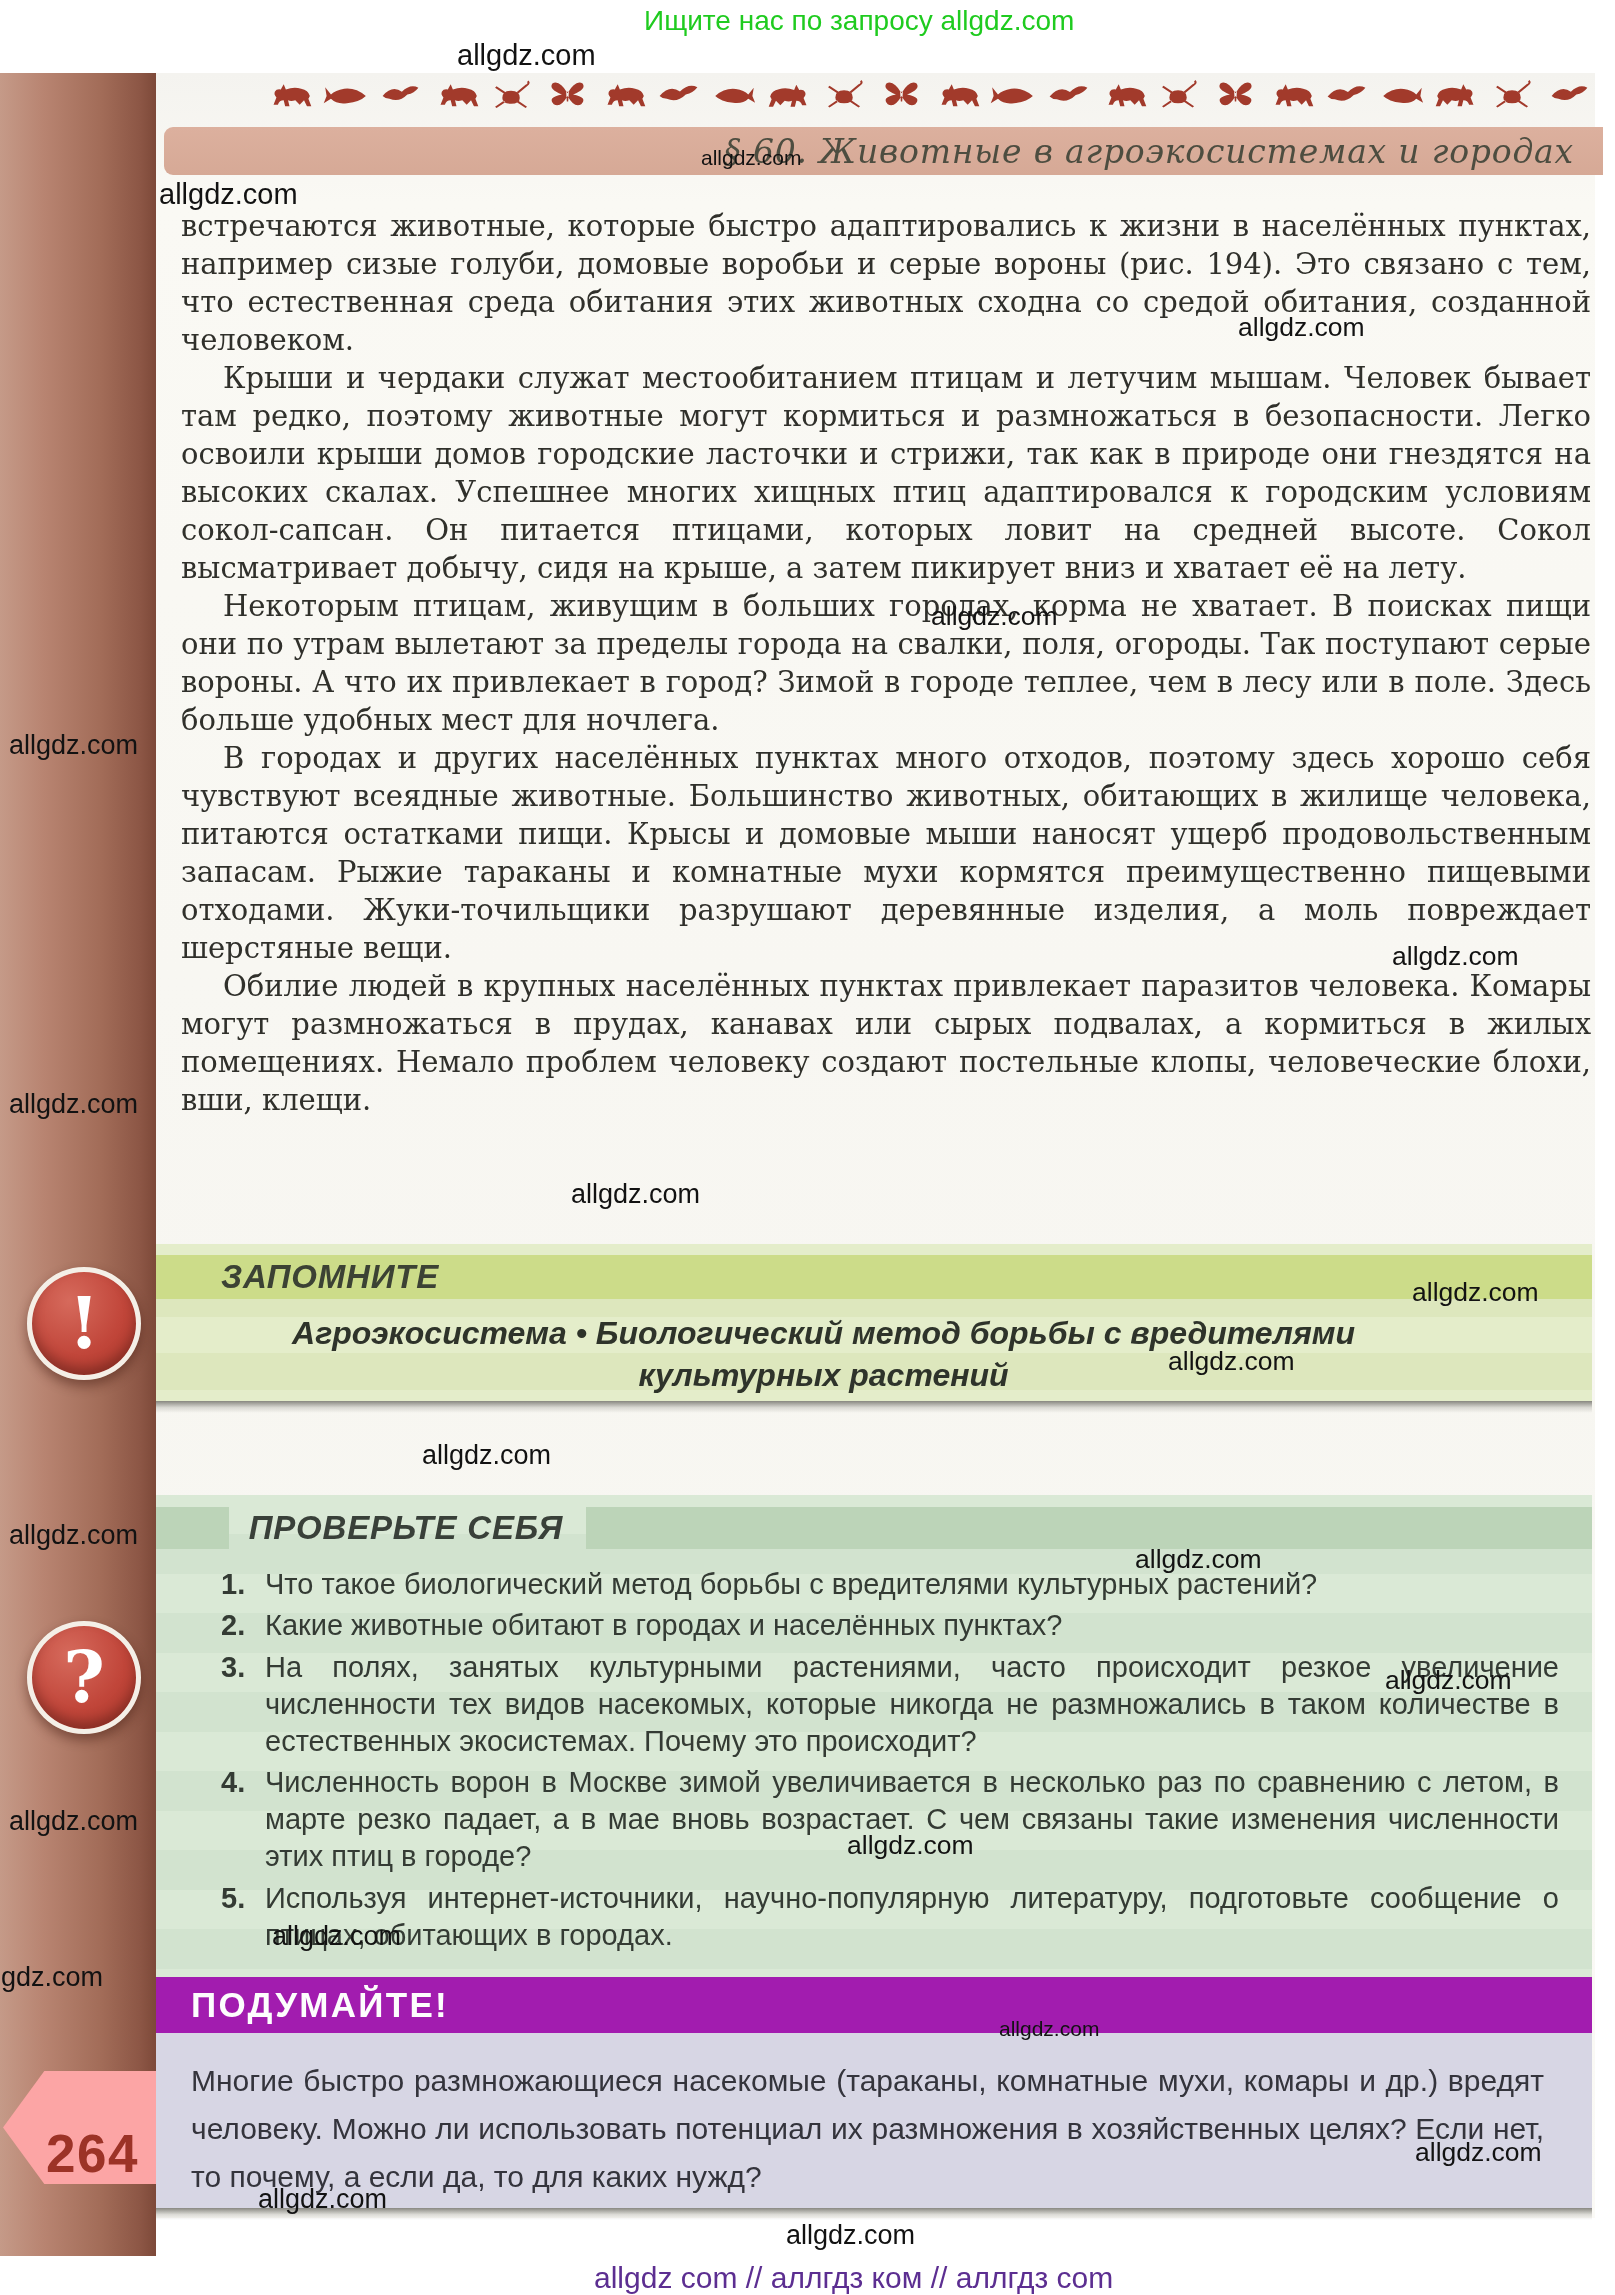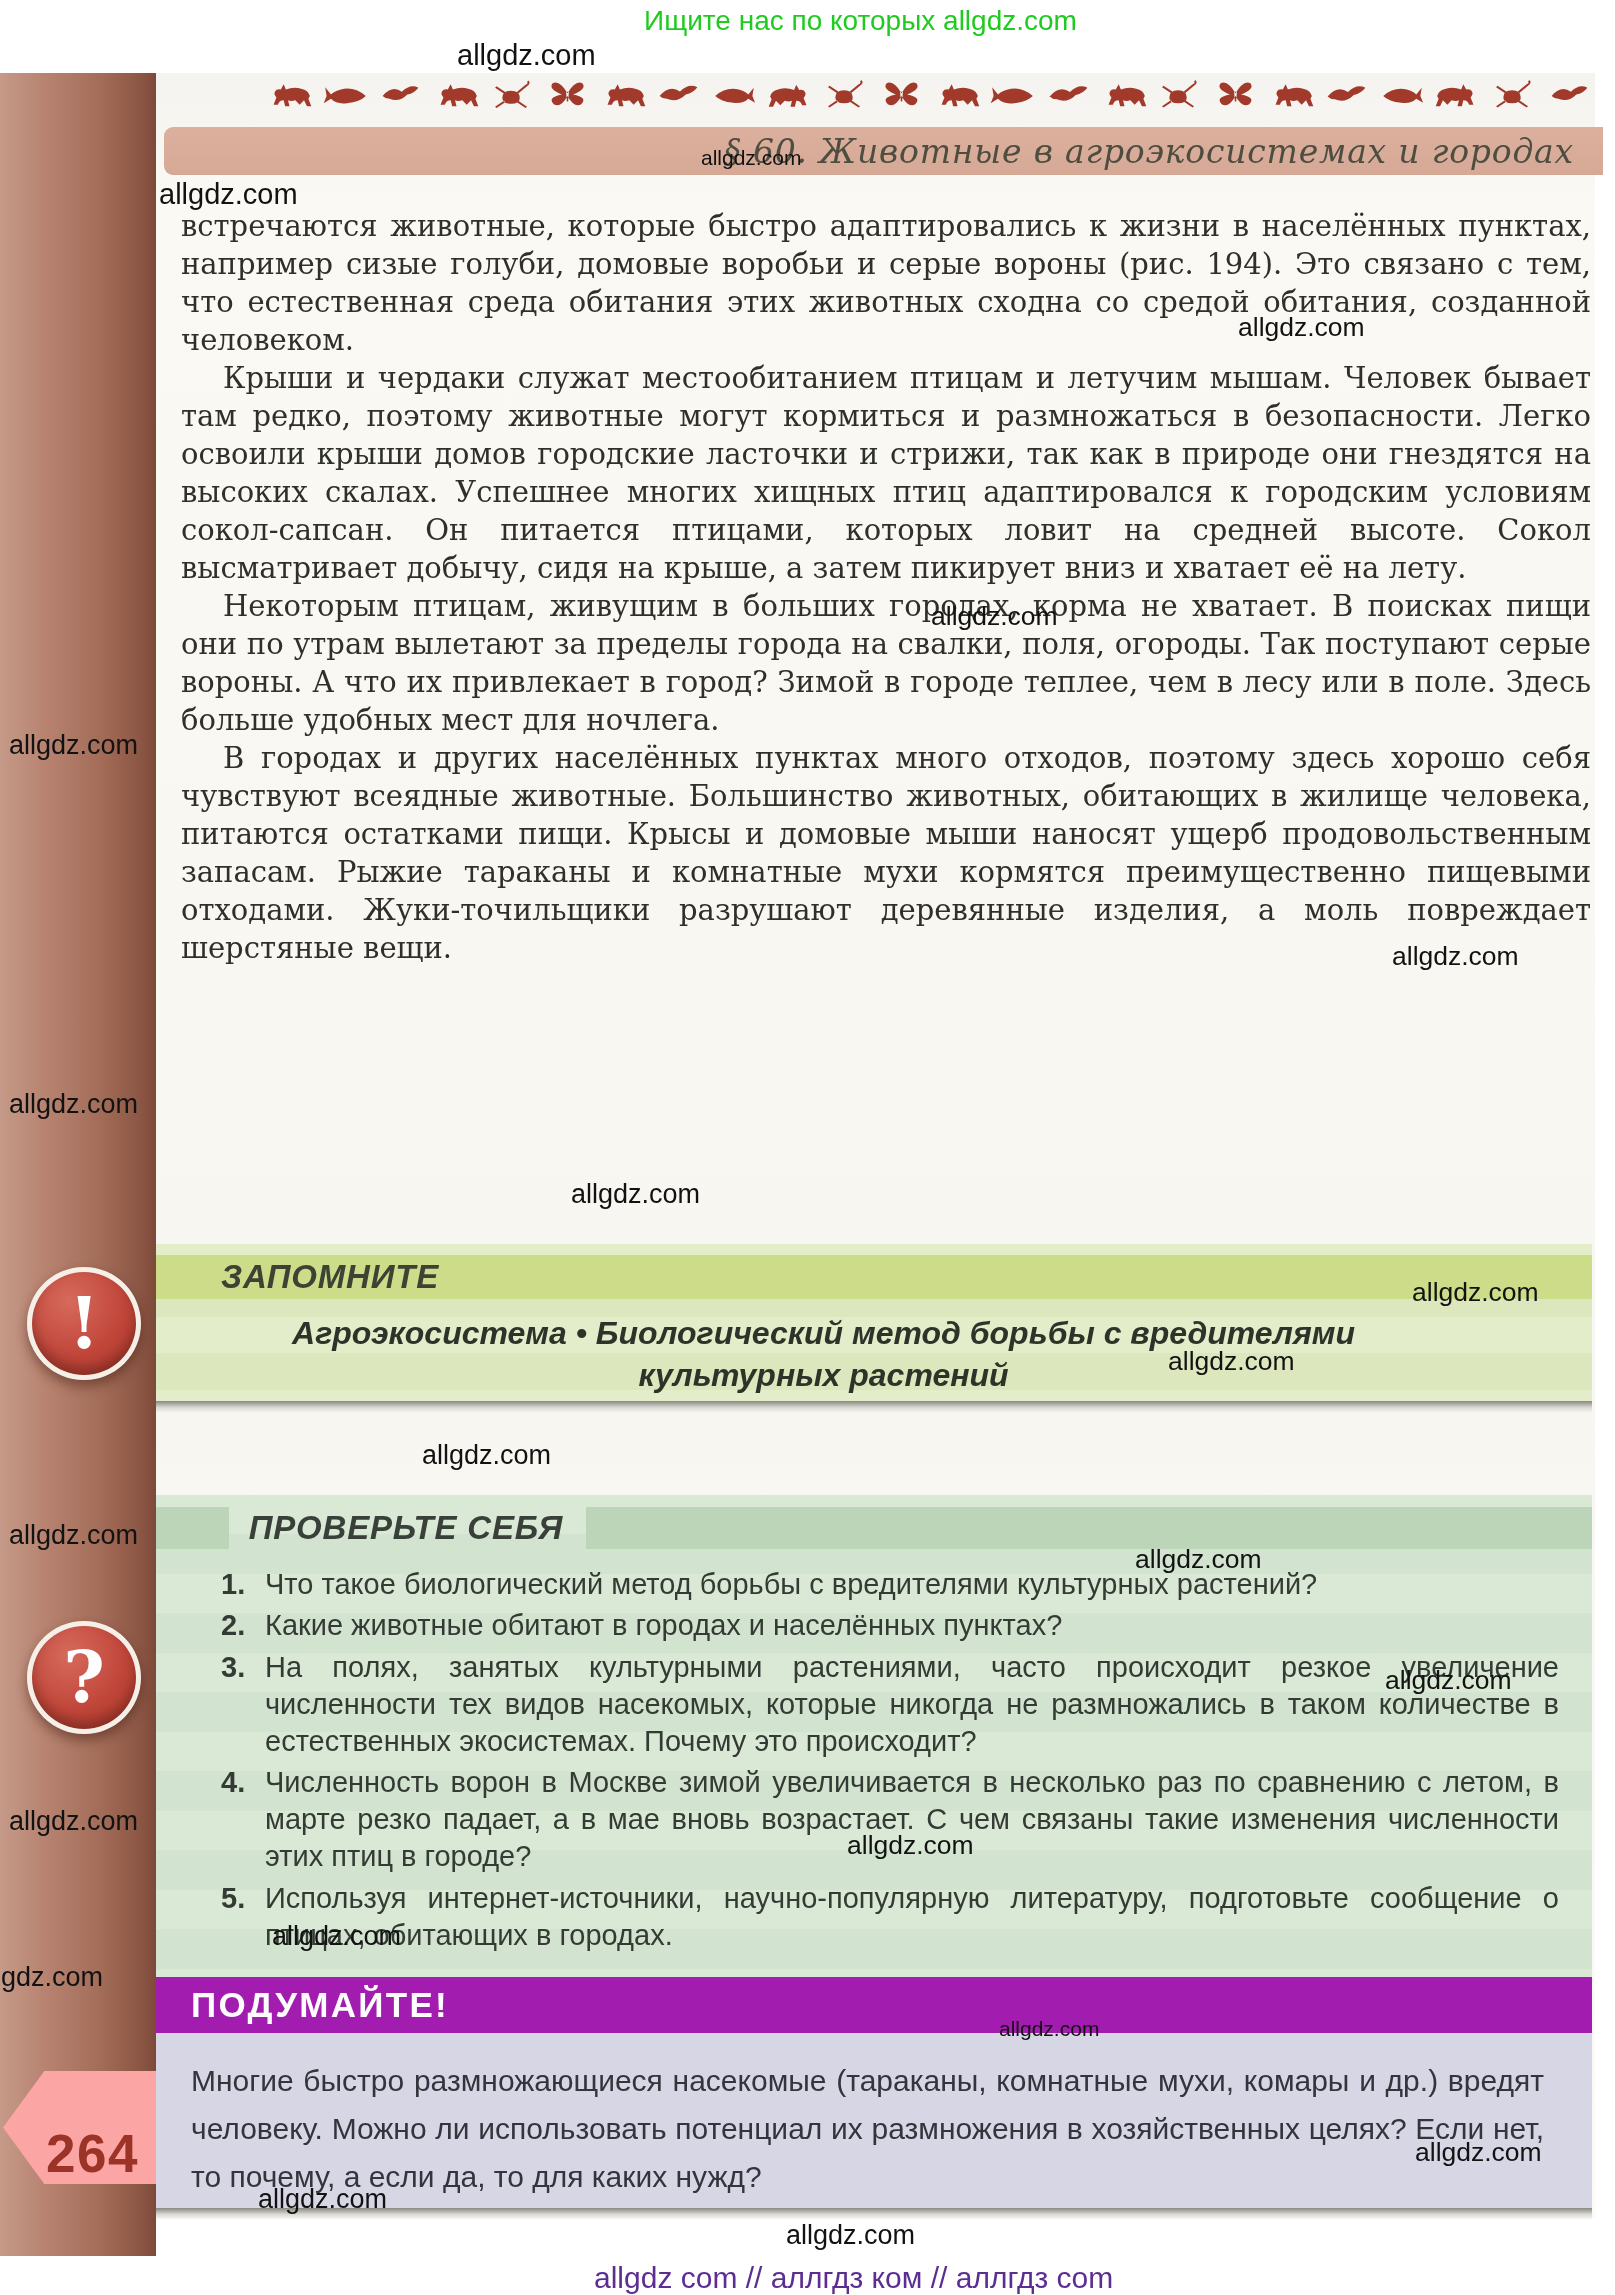--- a/index.html
+++ b/index.html
@@ -97,21 +97,21 @@
     </symbol>
     <symbol id="sym-bug" viewBox="0 0 64 48">
       <path d="M18 28 Q18 18 30 18 Q42 18 42 28 Q42 36 30 36 Q18 36 18 28 Z M20 22 L8 14 L10 12 L22 20 Z M20 32 L8 40 L10 42 L22 34 Z M40 22 L52 12 Q58 8 54 4 L52 6 Q54 8 50 10 L38 20 Z M40 32 L52 40 L50 42 L38 34 Z"></path>
     </symbol>
     <symbol id="sym-butterfly" viewBox="0 0 64 48">
       <path d="M32 22 Q20 2 10 8 Q4 16 24 24 Q2 28 12 38 Q22 44 32 26 Q42 44 52 38 Q62 28 40 24 Q60 16 54 8 Q44 2 32 22 Z M30 20 L34 20 L33 34 L31 34 Z"></path>
     </symbol>
   </defs>
 </svg>
 
-<div class="wm-promo">Ищите нас по которых allgdz.com</div>
+<div class="wm-promo">Ищите нас по запросу allgdz.com</div>
 
 <div class="paper"></div>
 
 <div class="sidebar"></div>
 <div class="badge badge-exclaim">!</div>
 <div class="badge badge-question">?</div>
 <div class="page-tab">
   <span class="page-num">264</span>
 </div>
 
@@ -192,20 +192,21 @@
 
 <div class="header-band">
   <span class="title">§ 60. Животные в агроэкосистемах и городах</span>
 </div>
 
 <div class="body-text">
   <p class="no-indent">встречаются животные, которые быстро адаптировались к жизни в населённых пунктах, например сизые голуби, домовые воробьи и серые вороны (рис. 194). Это связано с тем, что естественная среда обитания этих животных сходна со средой обитания, созданной человеком.</p>
   <p>Крыши и чердаки служат местообитанием птицам и летучим мышам. Человек бывает там редко, поэтому животные могут кормиться и размножаться в безопасности. Легко освоили крыши домов городские ласточки и стрижи, так как в природе они гнездятся на высоких скалах. Успешнее многих хищных птиц адаптировался к городским условиям сокол-сапсан. Он питается птицами, которых ловит на средней высоте. Сокол высматривает добычу, сидя на крыше, а затем пикирует вниз и хватает её на лету.</p>
   <p>Некоторым птицам, живущим в больших городах, корма не хватает. В поисках пищи они по утрам вылетают за пределы города на свалки, поля, огороды. Так поступают серые вороны. А что их привлекает в город? Зимой в городе теплее, чем в лесу или в поле. Здесь больше удобных мест для ночлега.</p>
   <p>В городах и других населённых пунктах много отходов, поэтому здесь хорошо себя чувствуют всеядные животные. Большинство животных, обитающих в жилище человека, питаются остатками пищи. Крысы и домовые мыши наносят ущерб продовольственным запасам. Рыжие тараканы и комнатные мухи кормятся преимущественно пищевыми отходами. Жуки-точильщики разрушают деревянные изделия, а моль повреждает шерстяные вещи.</p>
+  <p>Обилие людей в крупных населённых пунктах привлекает паразитов человека. Комары могут размножаться в прудах, канавах или сырых подвалах, а кормиться в жилых помещениях. Немало проблем человеку создают постельные клопы, человеческие блохи, вши, клещи.</p>
 </div>
 
 <div class="box remember">
   <div class="remember-band">
     <span class="box-title">ЗАПОМНИТЕ</span>
   </div>
   <div class="remember-terms">Агроэкосистема   •   Биологический метод борьбы с вредителями культурных растений</div>
 </div>
 
 <div class="box check">

